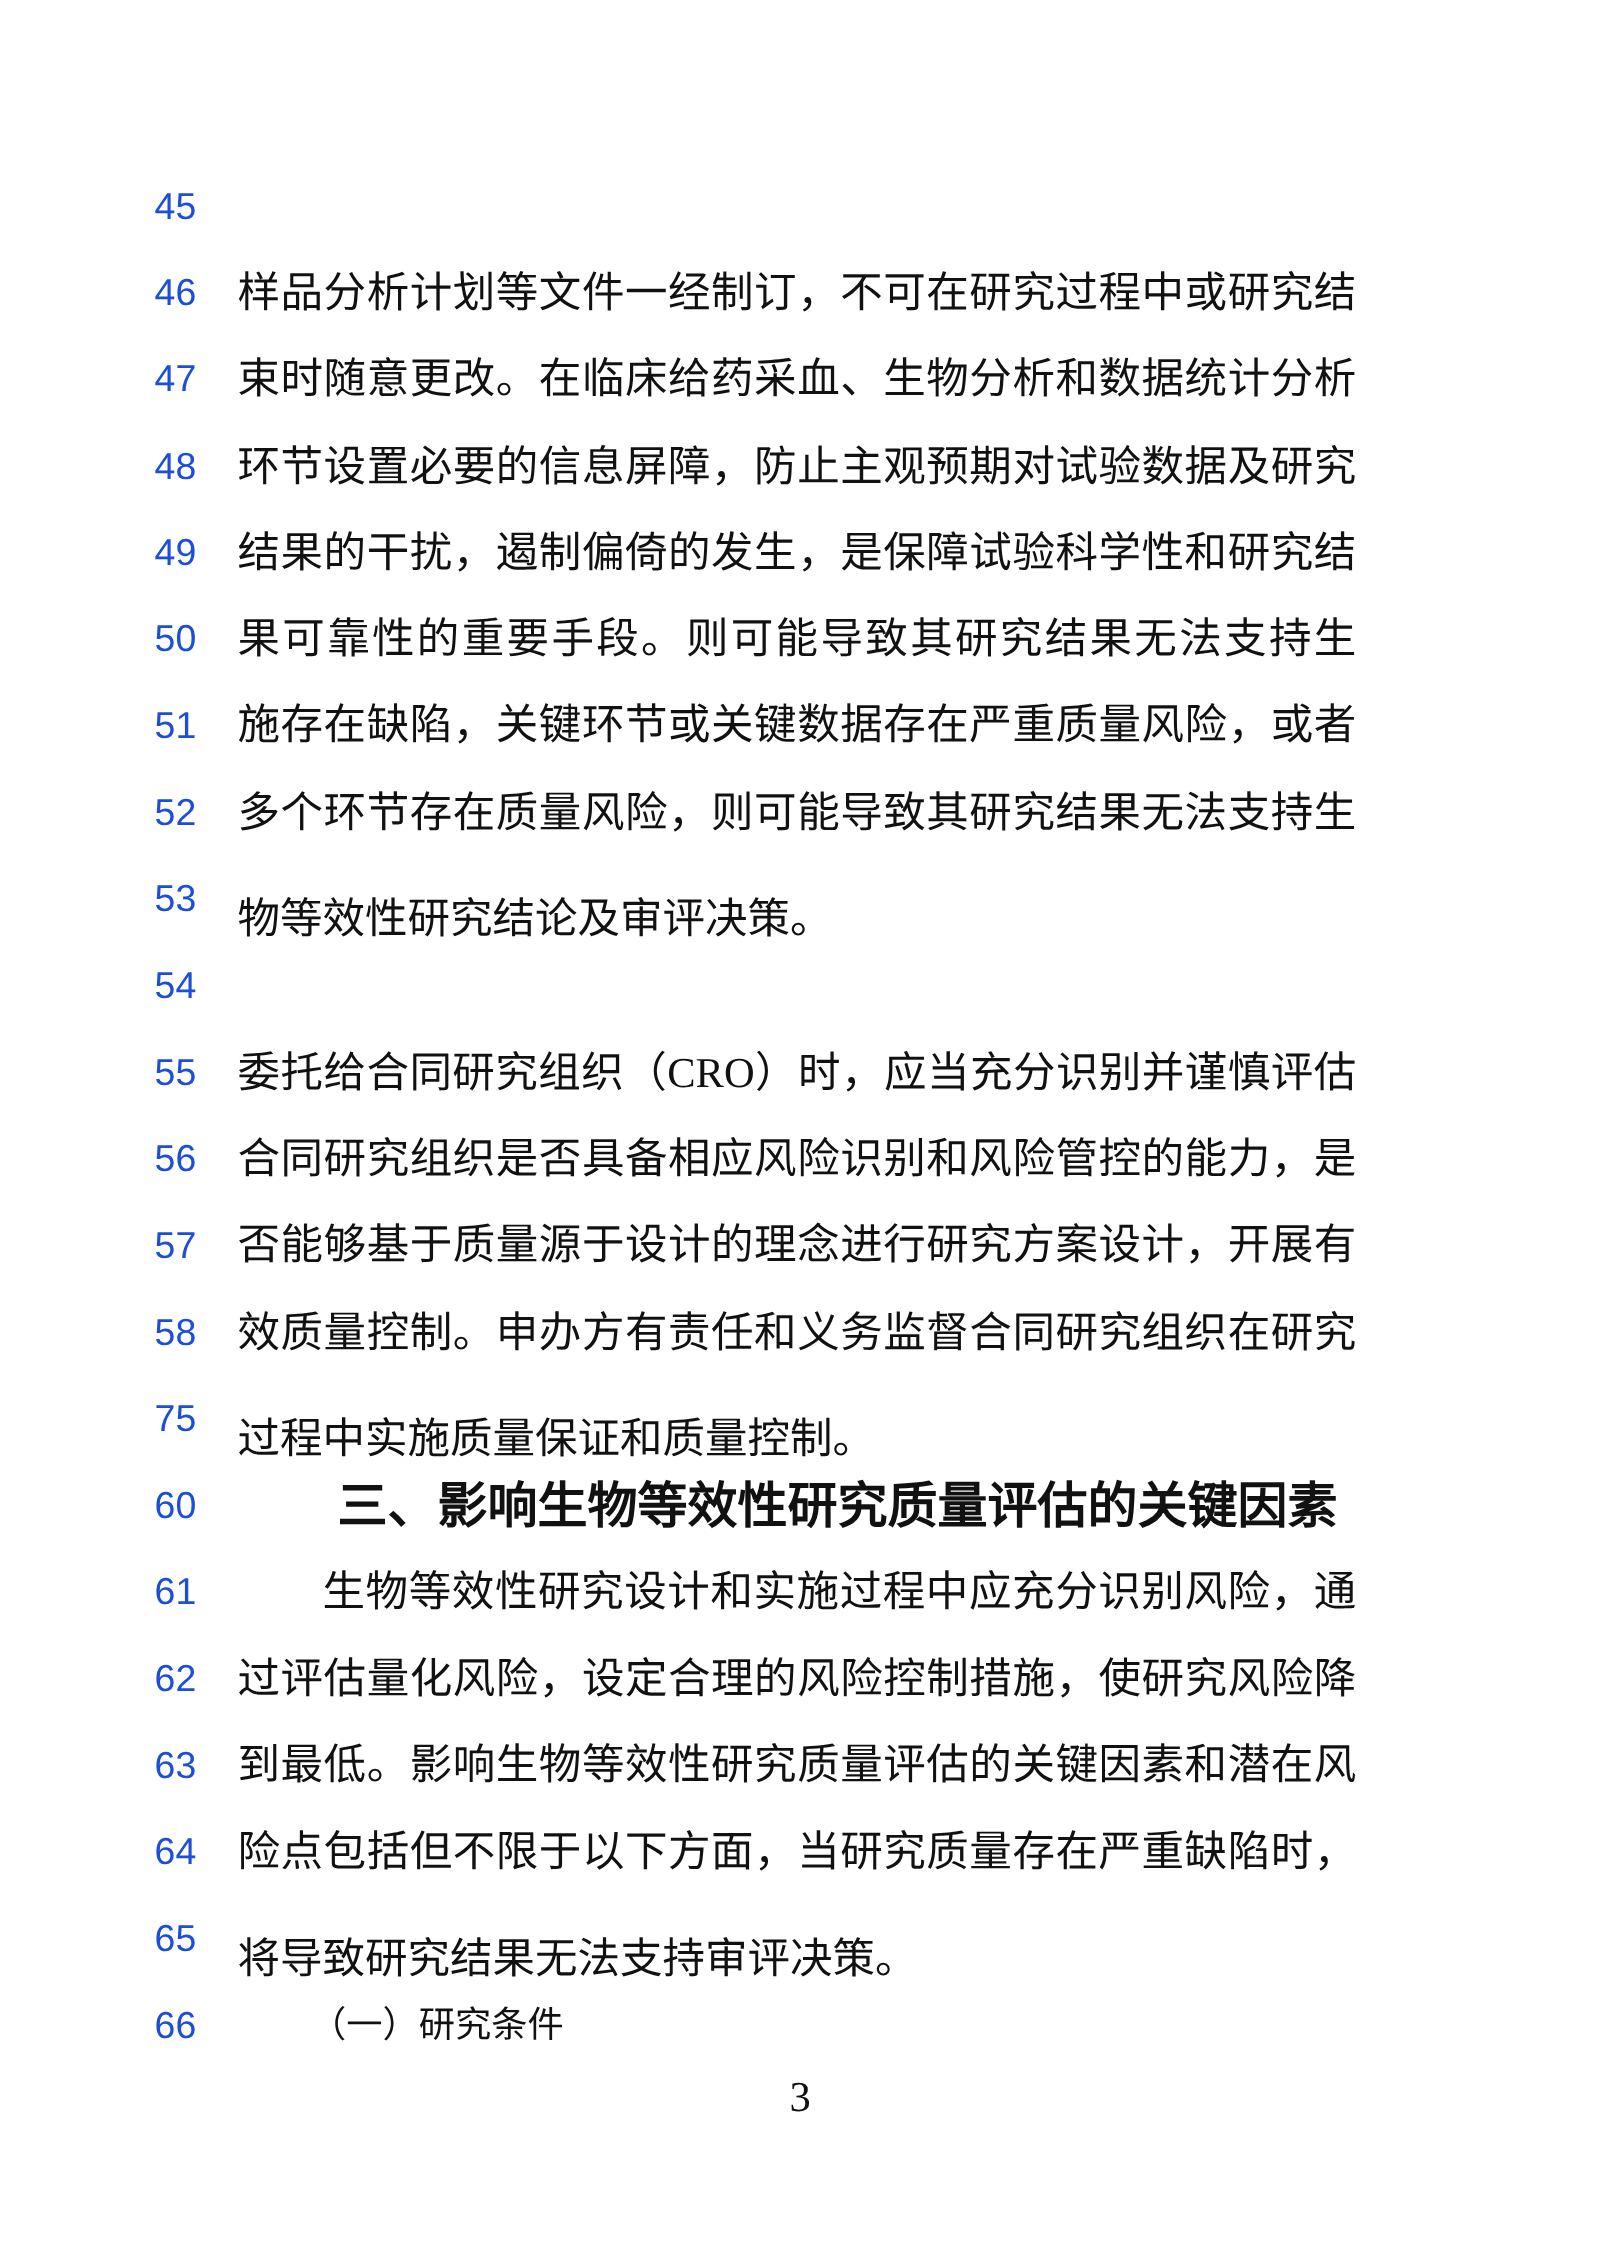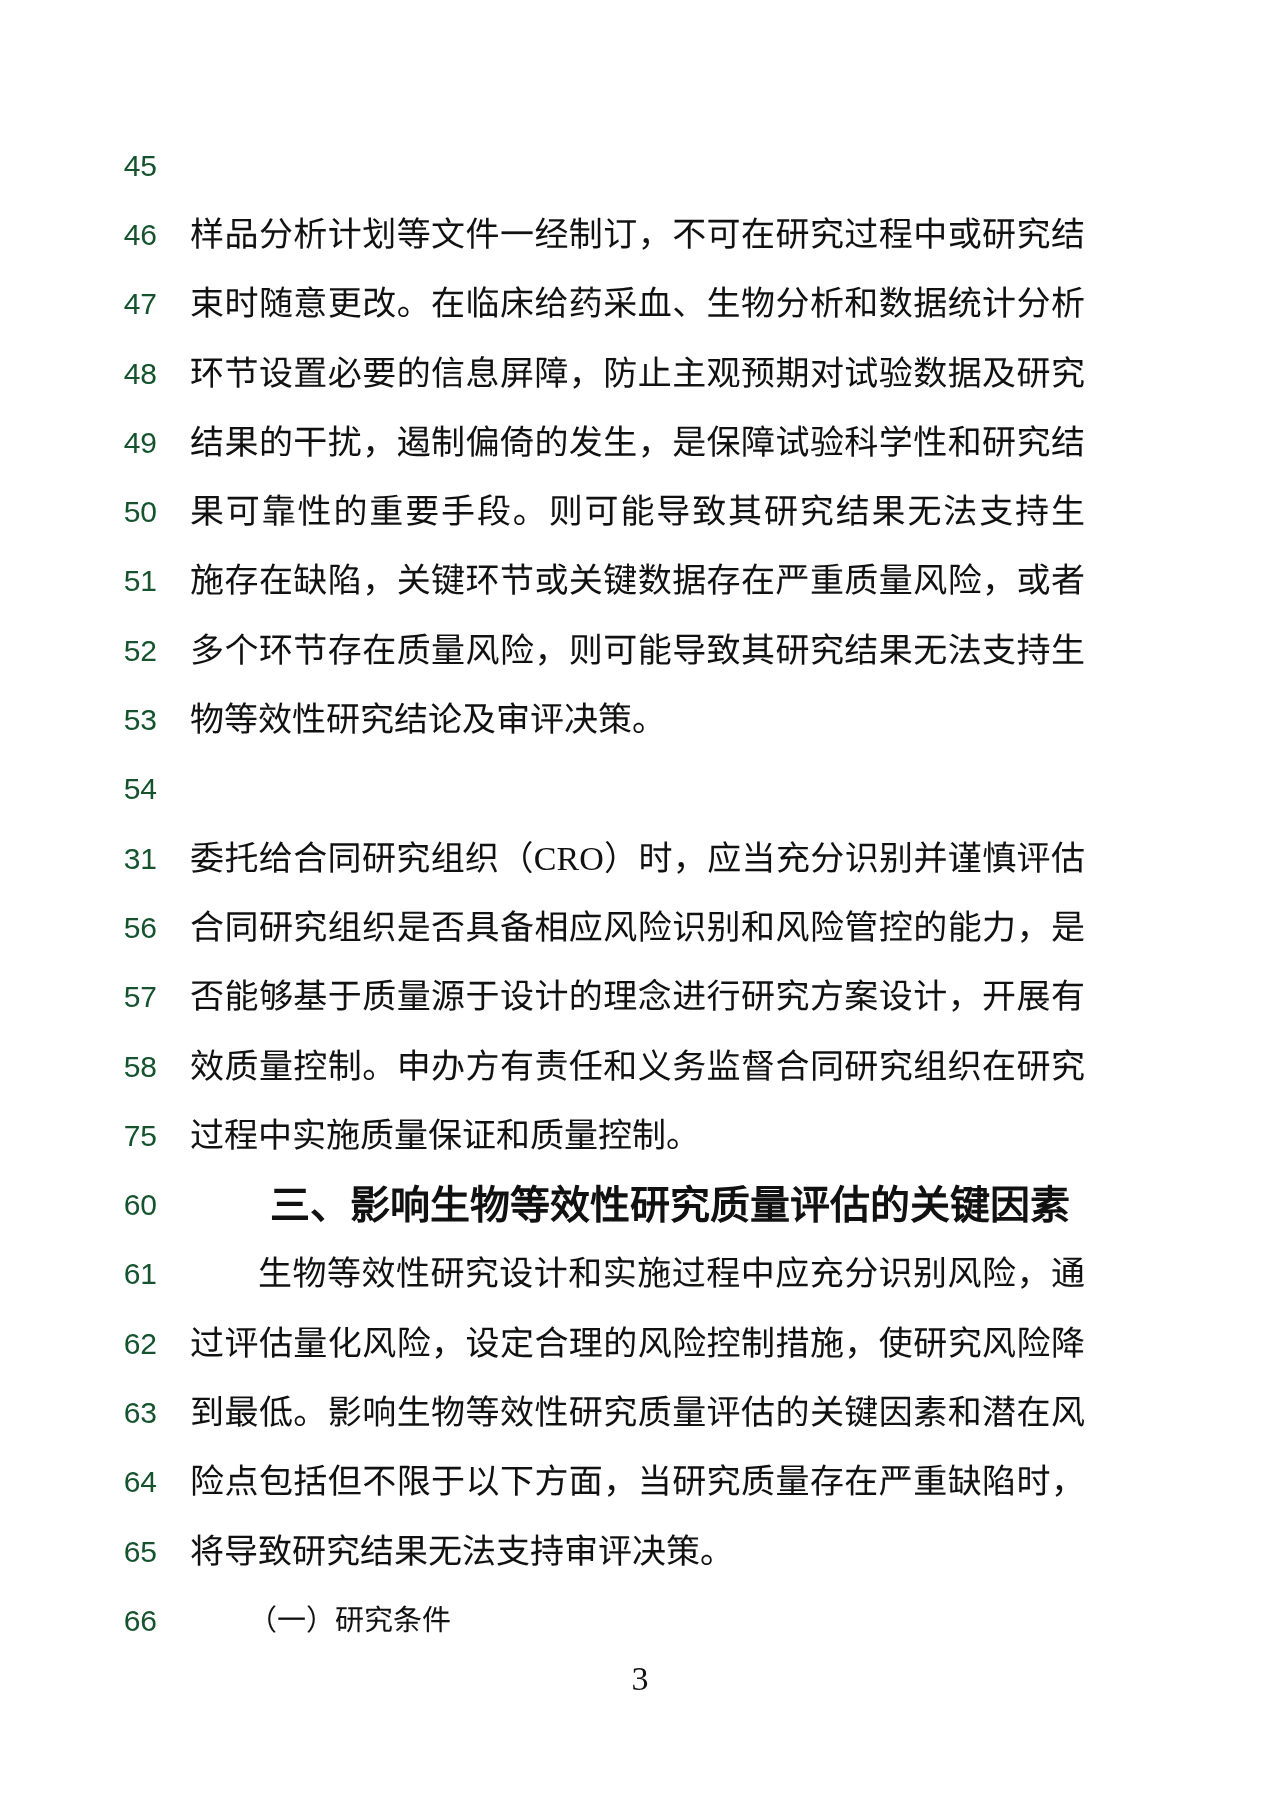--- a/index.html
+++ b/index.html
@@ -30,21 +30,21 @@
   .lineno {
     position: absolute;
     left: 0;
     width: 157px;
     top: 50%;
     transform: translateY(-50%);
     text-align: right;
     font-family: "Liberation Sans", "DejaVu Sans", sans-serif;
     font-size: 30px;
     line-height: 1;
-    color: #14532d;
+    color: #1d4ed8;
   }
   .linetext {
     position: absolute;
     left: 190px;
     width: 895px;
     top: 50%;
     transform: translateY(-50%);
     font-size: 34px;
     line-height: 1.15;
     text-align: justify;
@@ -52,20 +52,21 @@
     white-space: normal;
     color: #111111;
   }
   
   .line.body-first .linetext {
     text-indent: 2em;
   }
   
   .line.body-end .linetext {
     text-align-last: left;
+    margin-top: 16px;
   }
   
   .line.heading .linetext {
     font-family: "Liberation Sans", "DejaVu Sans", sans-serif;
     font-weight: bold;
     font-size: 40px;
     text-indent: 2em;
     text-align: right;
     text-align-last: left;
   }
@@ -125,21 +126,21 @@
     <span class="linetext">多个环节存在质量风险，则可能导致其研究结果无法支持生</span>
   </div>
       <div class="line body-end">
     <span class="lineno">53</span>
     <span class="linetext">物等效性研究结论及审评决策。</span>
   </div>
       <div class="line body-first">
     <span class="lineno">54</span>
   </div>
       <div class="line body">
-    <span class="lineno">31</span>
+    <span class="lineno">55</span>
     <span class="linetext">委托给合同研究组织（CRO）时，应当充分识别并谨慎评估</span>
   </div>
       <div class="line body">
     <span class="lineno">56</span>
     <span class="linetext">合同研究组织是否具备相应风险识别和风险管控的能力，是</span>
   </div>
       <div class="line body">
     <span class="lineno">57</span>
     <span class="linetext">否能够基于质量源于设计的理念进行研究方案设计，开展有</span>
   </div>

